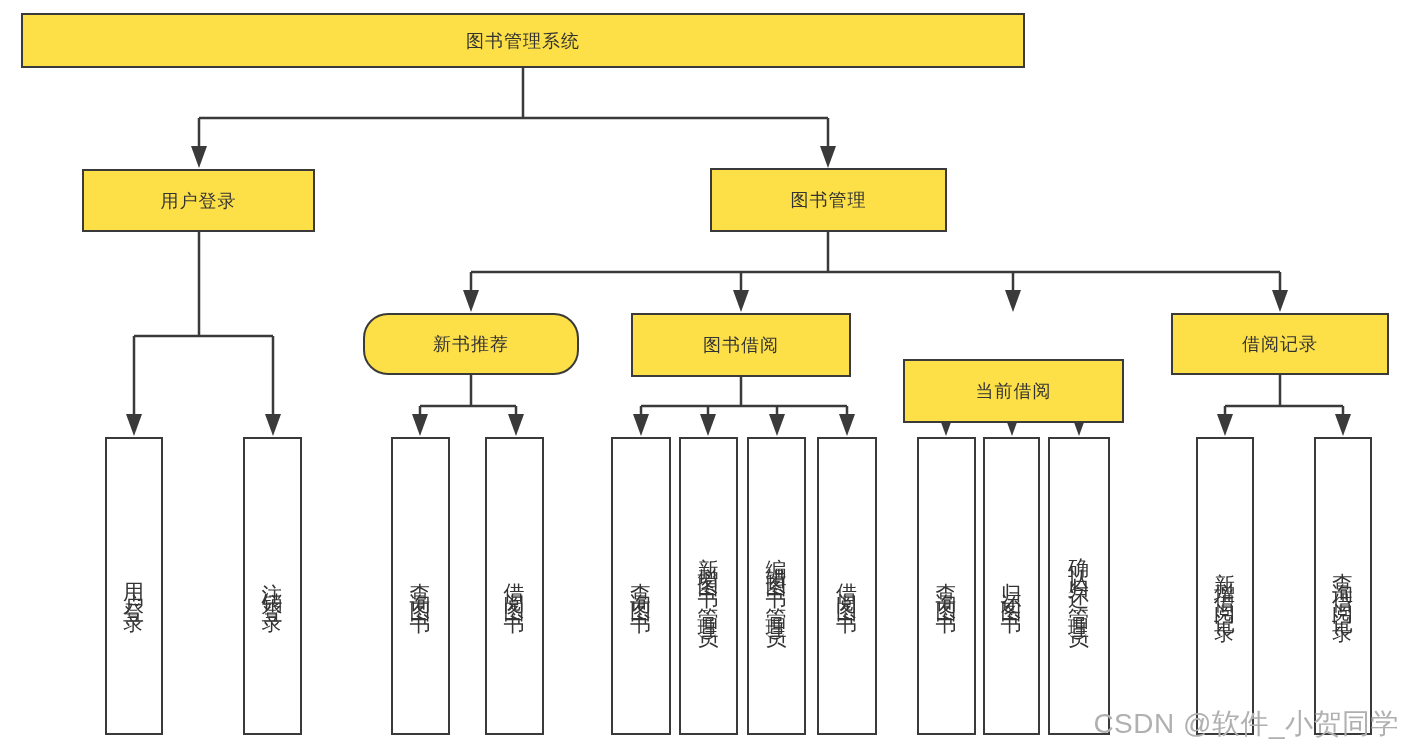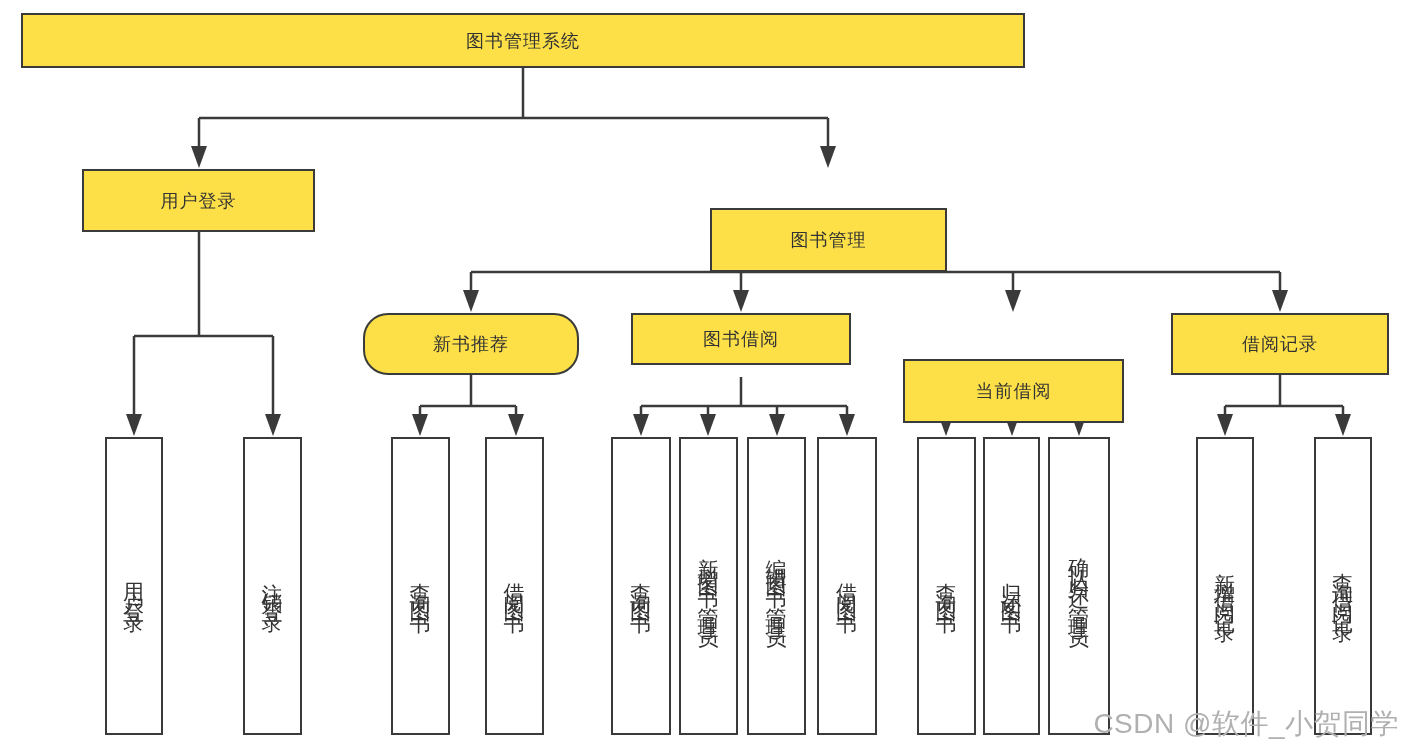--- a/index.html
+++ b/index.html
@@ -92,24 +92,24 @@
     <polygon class="head" points="1071,414 1087,414 1079,436"></polygon>
 
     <path class="wire" d="M1280 375 V406 M1225 406 H1343 M1225 406 V414 M1343 406 V414"></path>
     <polygon class="head" points="1217,414 1233,414 1225,436"></polygon>
     <polygon class="head" points="1335,414 1351,414 1343,436"></polygon>
   </svg>
 
   <div class="node" style="left:21px;top:13px;width:1004px;height:55px;">图书管理系统</div>
 
   <div class="node" style="left:82px;top:169px;width:233px;height:63px;">用户登录</div>
-  <div class="node" style="left:710px;top:168px;width:237px;height:64px;margin-top:40px;">图书管理</div>
+  <div class="node" style="left:710px;top:168px;width:237px;height:64px;">图书管理</div>
 
   <div class="node" style="left:363px;top:313px;width:216px;height:62px;border-radius:25px;">新书推荐</div>
-  <div class="node" style="left:631px;top:313px;width:220px;height:52px;">图书借阅</div>
+  <div class="node" style="left:631px;top:313px;width:220px;height:64px;">图书借阅</div>
   <div class="node" style="left:903px;top:313px;width:221px;height:64px;margin-top:46px;">当前借阅</div>
   <div class="node" style="left:1171px;top:313px;width:218px;height:62px;">借阅记录</div>
 
   <div class="leaf" style="left:105px;width:58px;">
     <span>用户登录</span>
   </div>
   <div class="leaf" style="left:243px;width:59px;">
     <span>注销登录</span>
   </div>
 

